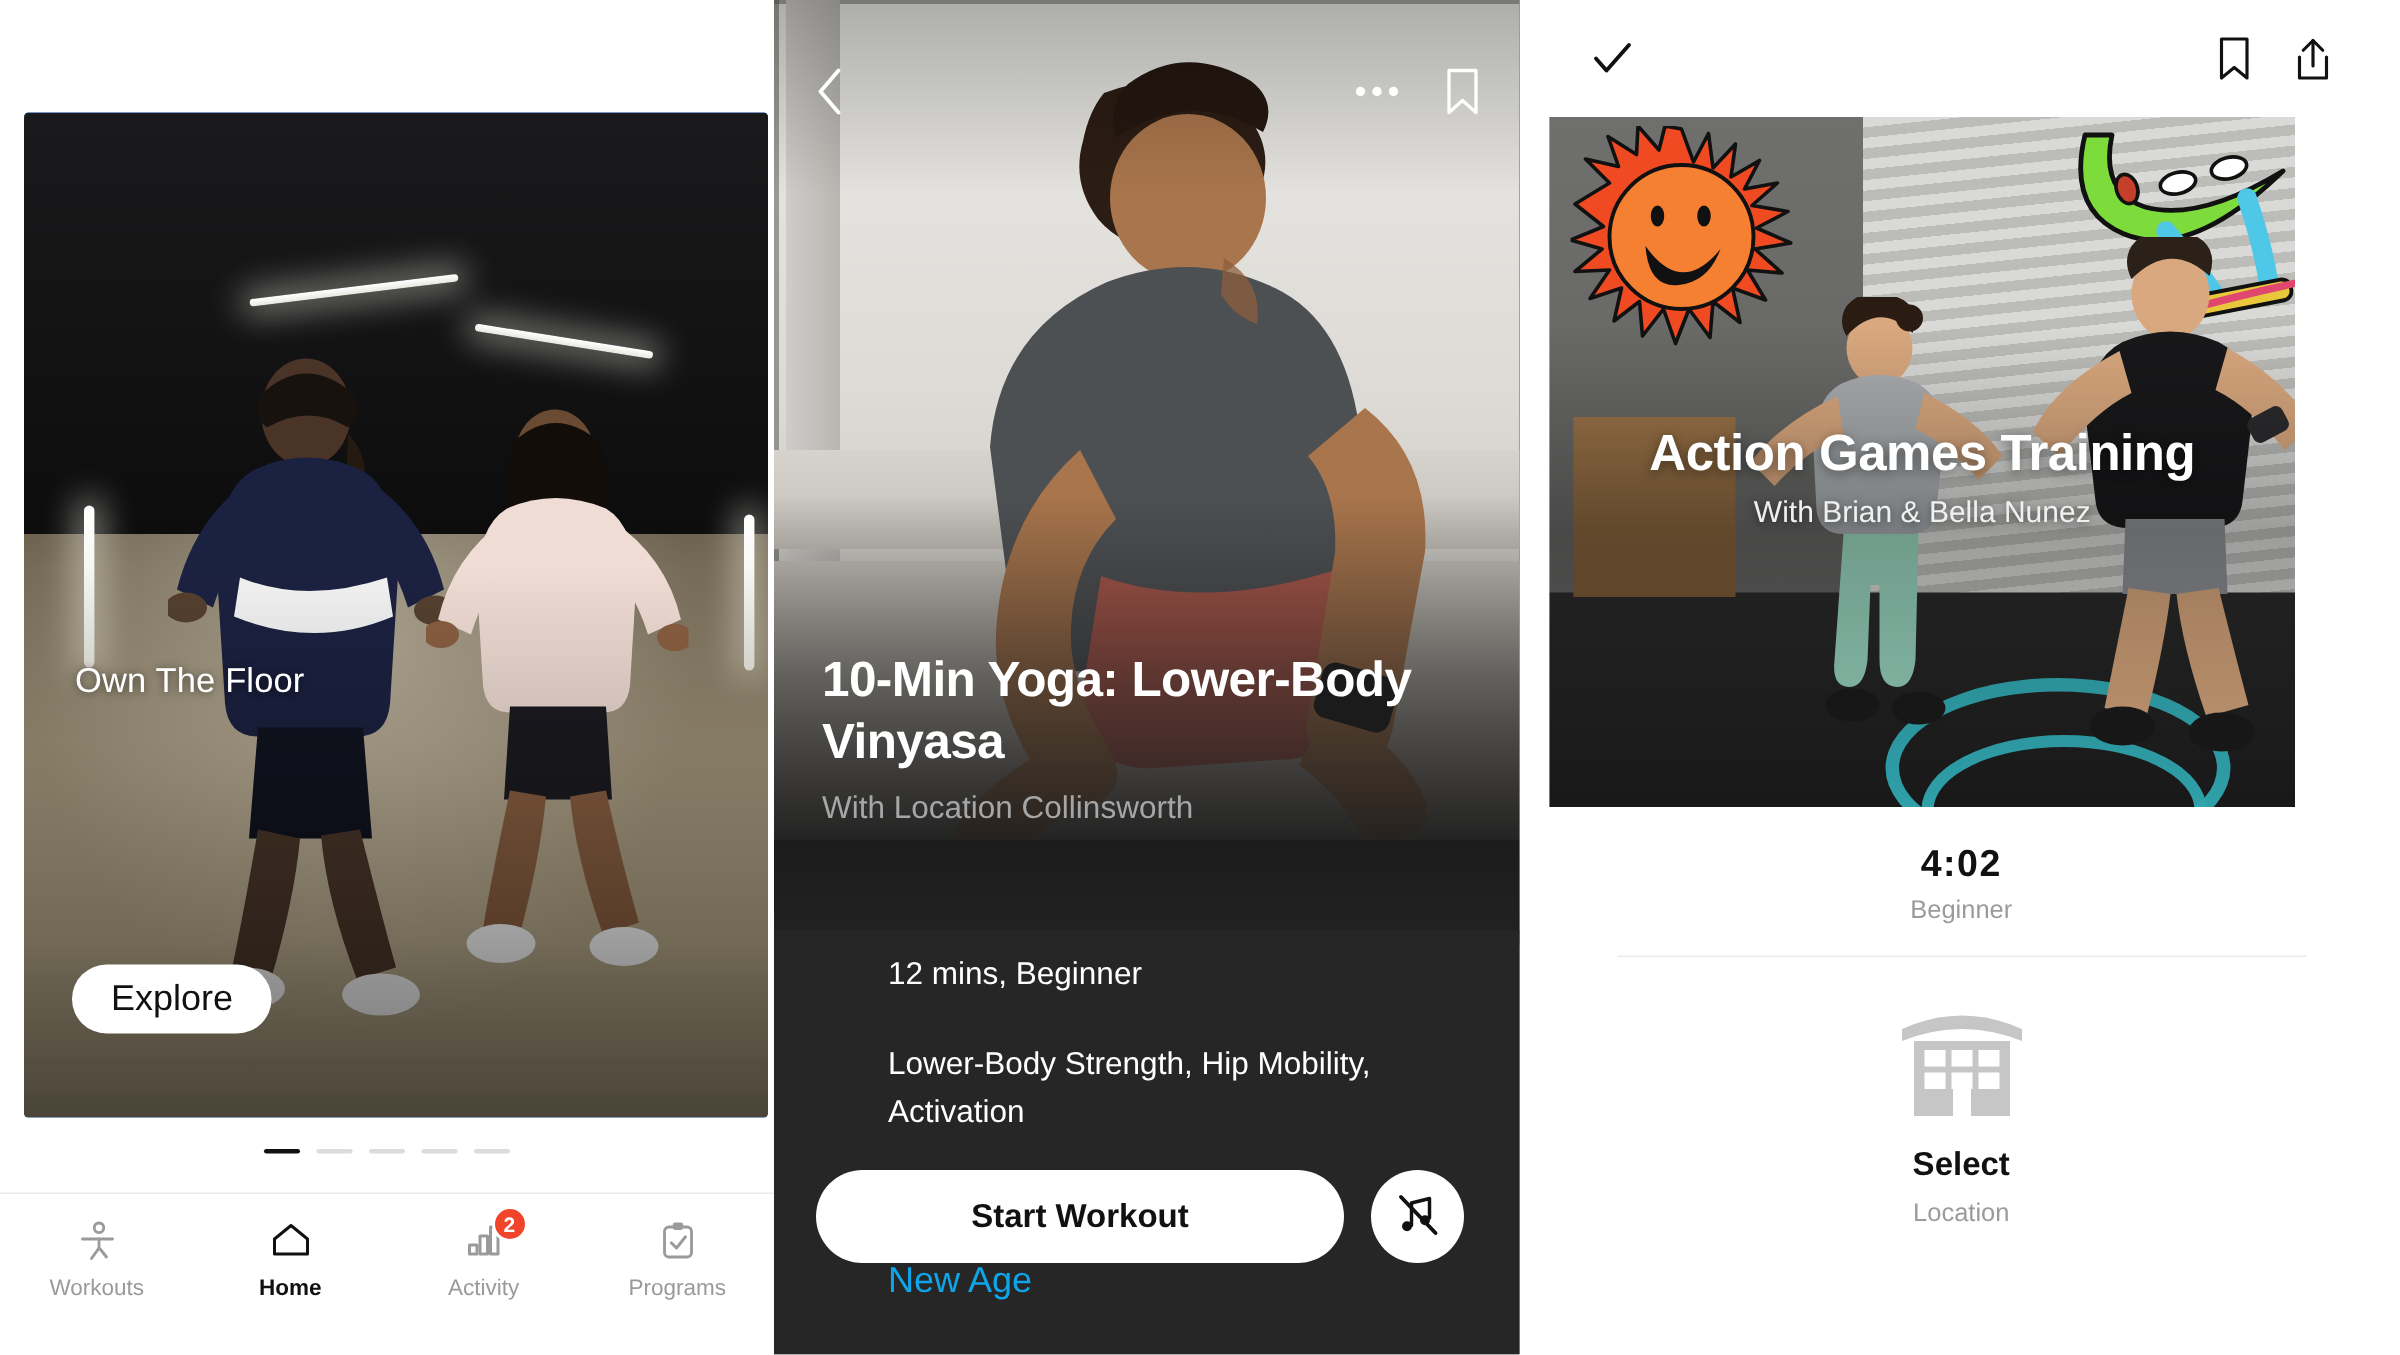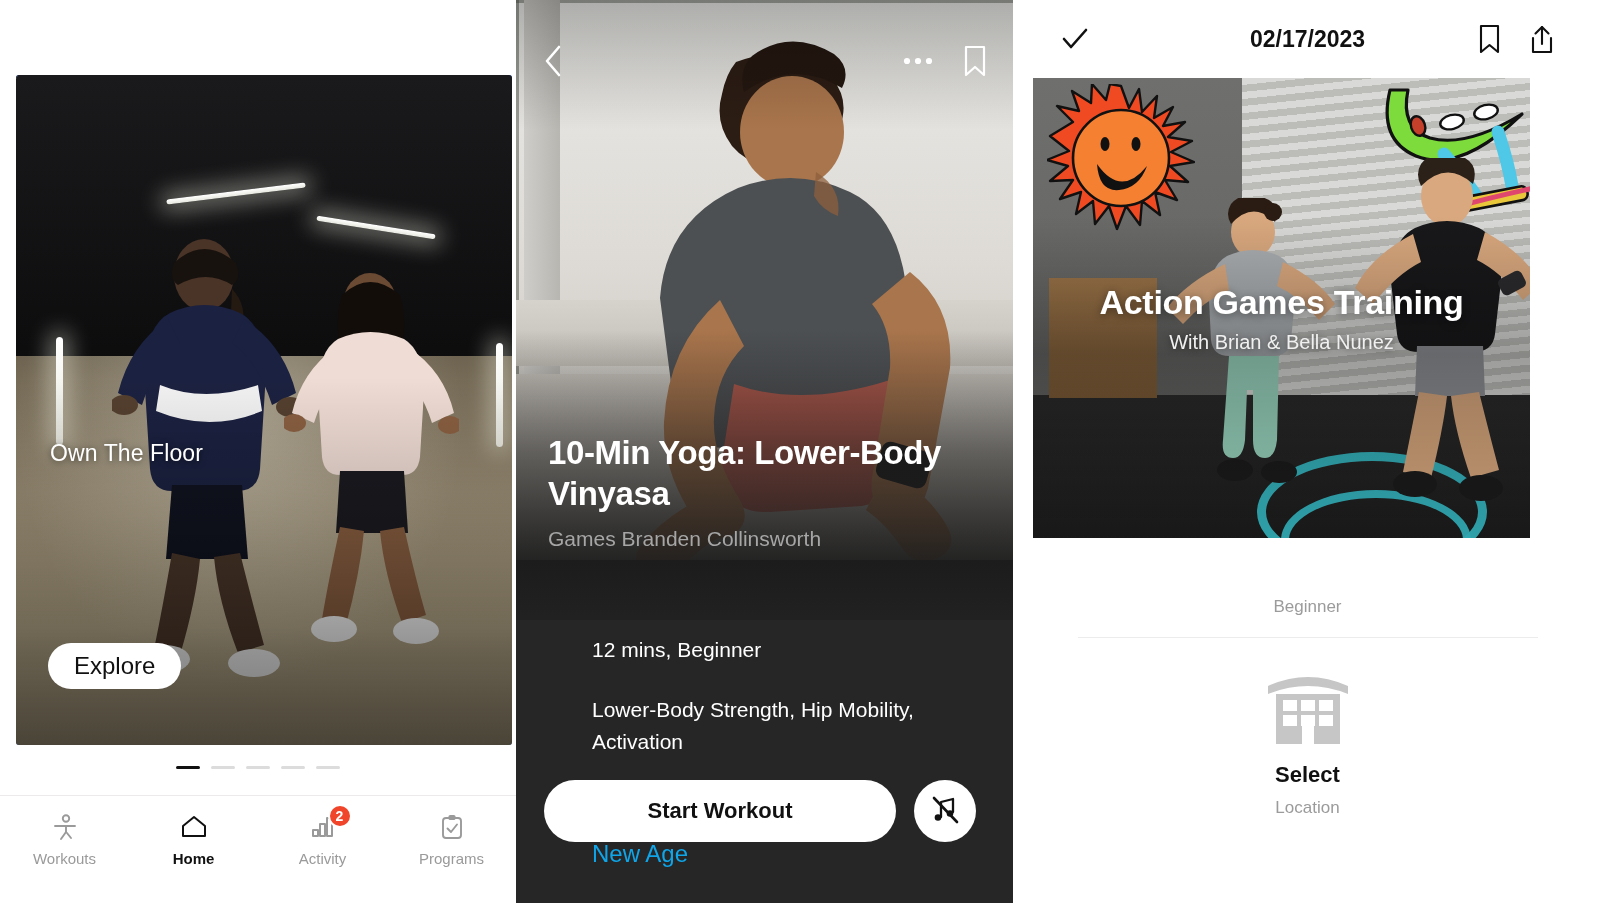--- a/index.html
+++ b/index.html
@@ -428,21 +428,21 @@
             <svg width="24" height="32" viewBox="0 0 24 32" fill="none" stroke="#fff" stroke-width="2.2" stroke-linejoin="round">
               <path d="M3 2 L21 2 L21 30 L12 22 L3 30 Z"></path>
             </svg>
           </span>
         </button>
       </div>
     </div>
 
     <div class="det-body">
       <div class="det-title">10-Min Yoga: Lower-Body Vinyasa</div>
-      <div class="det-sub">Games Branden Collinsworth</div>
+      <div class="det-sub">With Location Collinsworth</div>
       <div class="det-meta">12 mins, Beginner</div>
       <div class="det-focus">Lower-Body Strength, Hip Mobility, Activation</div>
       <div class="det-genre">New Age</div>
 
       <button class="start-btn">Start Workout</button>
 
       <button class="music-btn">
         <span>
           <svg width="32" height="32" viewBox="0 0 32 32" fill="none" stroke="#111" stroke-width="2.3" stroke-linecap="round" stroke-linejoin="round">
             <path d="M12 23 L12 8 L24 5 L24 18"></path>
@@ -450,21 +450,20 @@
             <circle cx="21" cy="19.5" r="3.3" fill="#111" stroke="none"></circle>
             <path d="M5 4 L28 28" stroke="#111" stroke-width="2.6"></path>
           </svg>
         </span>
       </button>
     </div>
   </section>
 
   <section class="panel-activity">
 
-    <div class="act-date">02/17/2023</div>
 
     <div class="act-topbar">
       <button class="icon-btn">
         <span>
           <svg width="30" height="30" viewBox="0 0 30 30" fill="none" stroke="#111" stroke-width="2.6" stroke-linecap="round" stroke-linejoin="round">
             <path d="M4 15 L11 23 L26 6"></path>
           </svg>
         </span>
       </button>
       <div class="act-top-right">
@@ -541,20 +540,21 @@
         <path d="M128 234 q12 48 20 78 l-28 8 q-16 -46 -20 -82z" fill="#d9a87e"></path>
         <ellipse cx="64" cy="326" rx="22" ry="13" fill="#1b1b1b"></ellipse>
         <ellipse cx="130" cy="330" rx="22" ry="13" fill="#1b1b1b"></ellipse>
       </svg>
 
       <div class="act-hero-scrim"></div>
       <div class="act-hero-title">Action Games Training</div>
       <div class="act-hero-sub">With Brian &amp; Bella Nunez</div>
     </div>
 
+    <div class="act-duration">4:02</div>
     <div class="act-duration-label">Beginner</div>
     <div class="act-divider"></div>
 
     <div class="act-location">
       <span class="loc-icon">
         <svg viewBox="0 0 92 74" width="92" height="74" fill="#c6c6c6">
           <path d="M6 16 q40 -18 80 0 l0 8 q-40 -16 -80 0z"></path>
           <path d="M14 24 l64 0 l0 50 l-26 0 l0 -18 l-12 0 l0 18 l-26 0z"></path>
           <g fill="#ffffff">
             <rect x="21" y="30" width="14" height="11"></rect>

